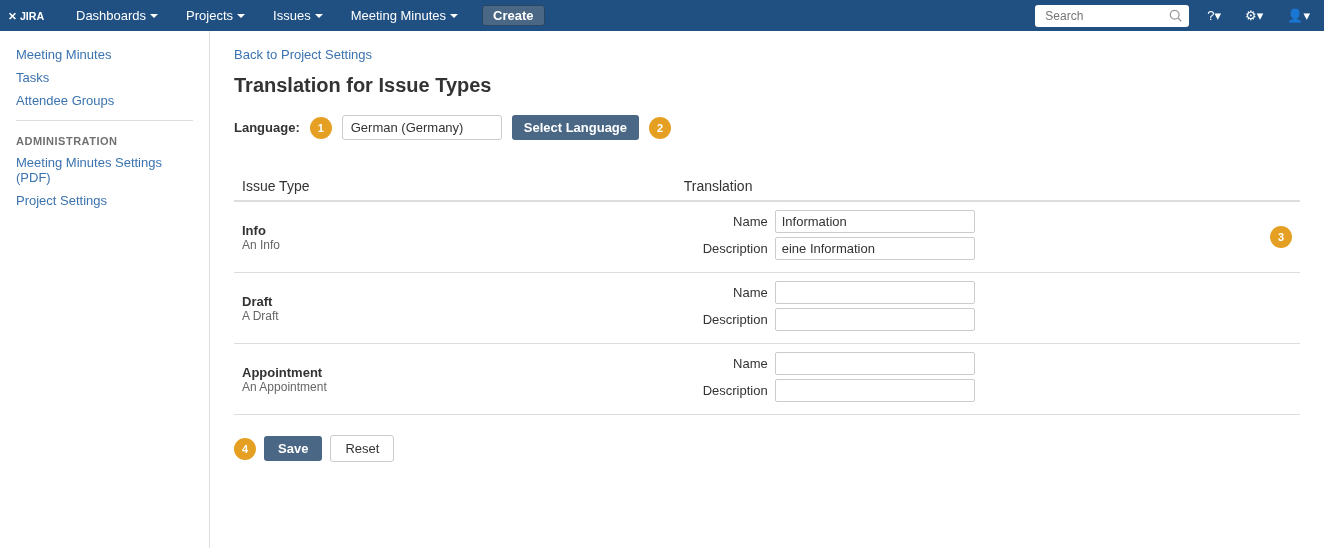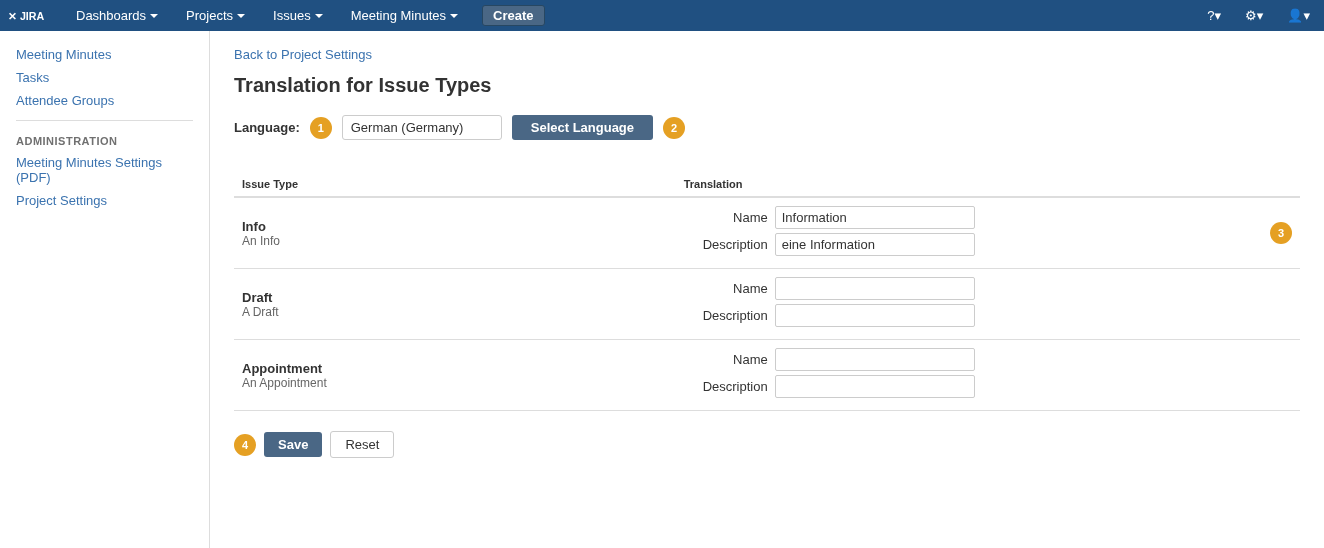--- a/index.html
+++ b/index.html
@@ -175,35 +175,35 @@
       display: flex;
       align-items: center;
       justify-content: center;
       flex-shrink: 0;
     }
     .select-lang-btn {
       background: #4a6785;
       color: #fff;
       border: none;
       border-radius: 3px;
-      padding: 5px 19px;
+      padding: 5px 12px;
       font-size: 13px;
       cursor: pointer;
       font-weight: bold;
     }
 
     
     .issue-table {
       width: 100%;
       border-collapse: collapse;
     }
     .issue-table th {
       text-align: left;
-      font-size: 11px;
-      font-weight: bold;
+      font-size: 14px;
+      font-weight: normal;
       color: #333;
       padding: 6px 8px;
       border-bottom: 2px solid #ddd;
     }
     .issue-table td {
       padding: 8px 8px;
       vertical-align: middle;
       font-size: 13px;
     }
     .issue-table tr {
@@ -294,20 +294,27 @@
     <span class="caret"></span>
   </div>
   <div class="nav-item">
     <span>Meeting Minutes</span>
     <span class="caret"></span>
   </div>
   <button class="create-btn">Create</button>
 
   <div class="spacer"></div>
 
+  <div class="search-wrap">
+    <input type="text" class="search-box" placeholder="Search" style="">
+    <svg class="search-icon-svg" viewBox="0 0 16 16">
+      <circle cx="6.5" cy="6.5" r="5" stroke="#999" stroke-width="1.5" fill="none"></circle>
+      <line x1="10.5" y1="10.5" x2="14" y2="14" stroke="#999" stroke-width="1.5"></line>
+    </svg>
+  </div>
 
   <div class="icon-btn">
     <span>?▾</span>
   </div>
   <div class="icon-btn">
     <span>⚙▾</span>
   </div>
   <div class="icon-btn">
     <span>👤▾</span>
   </div>

